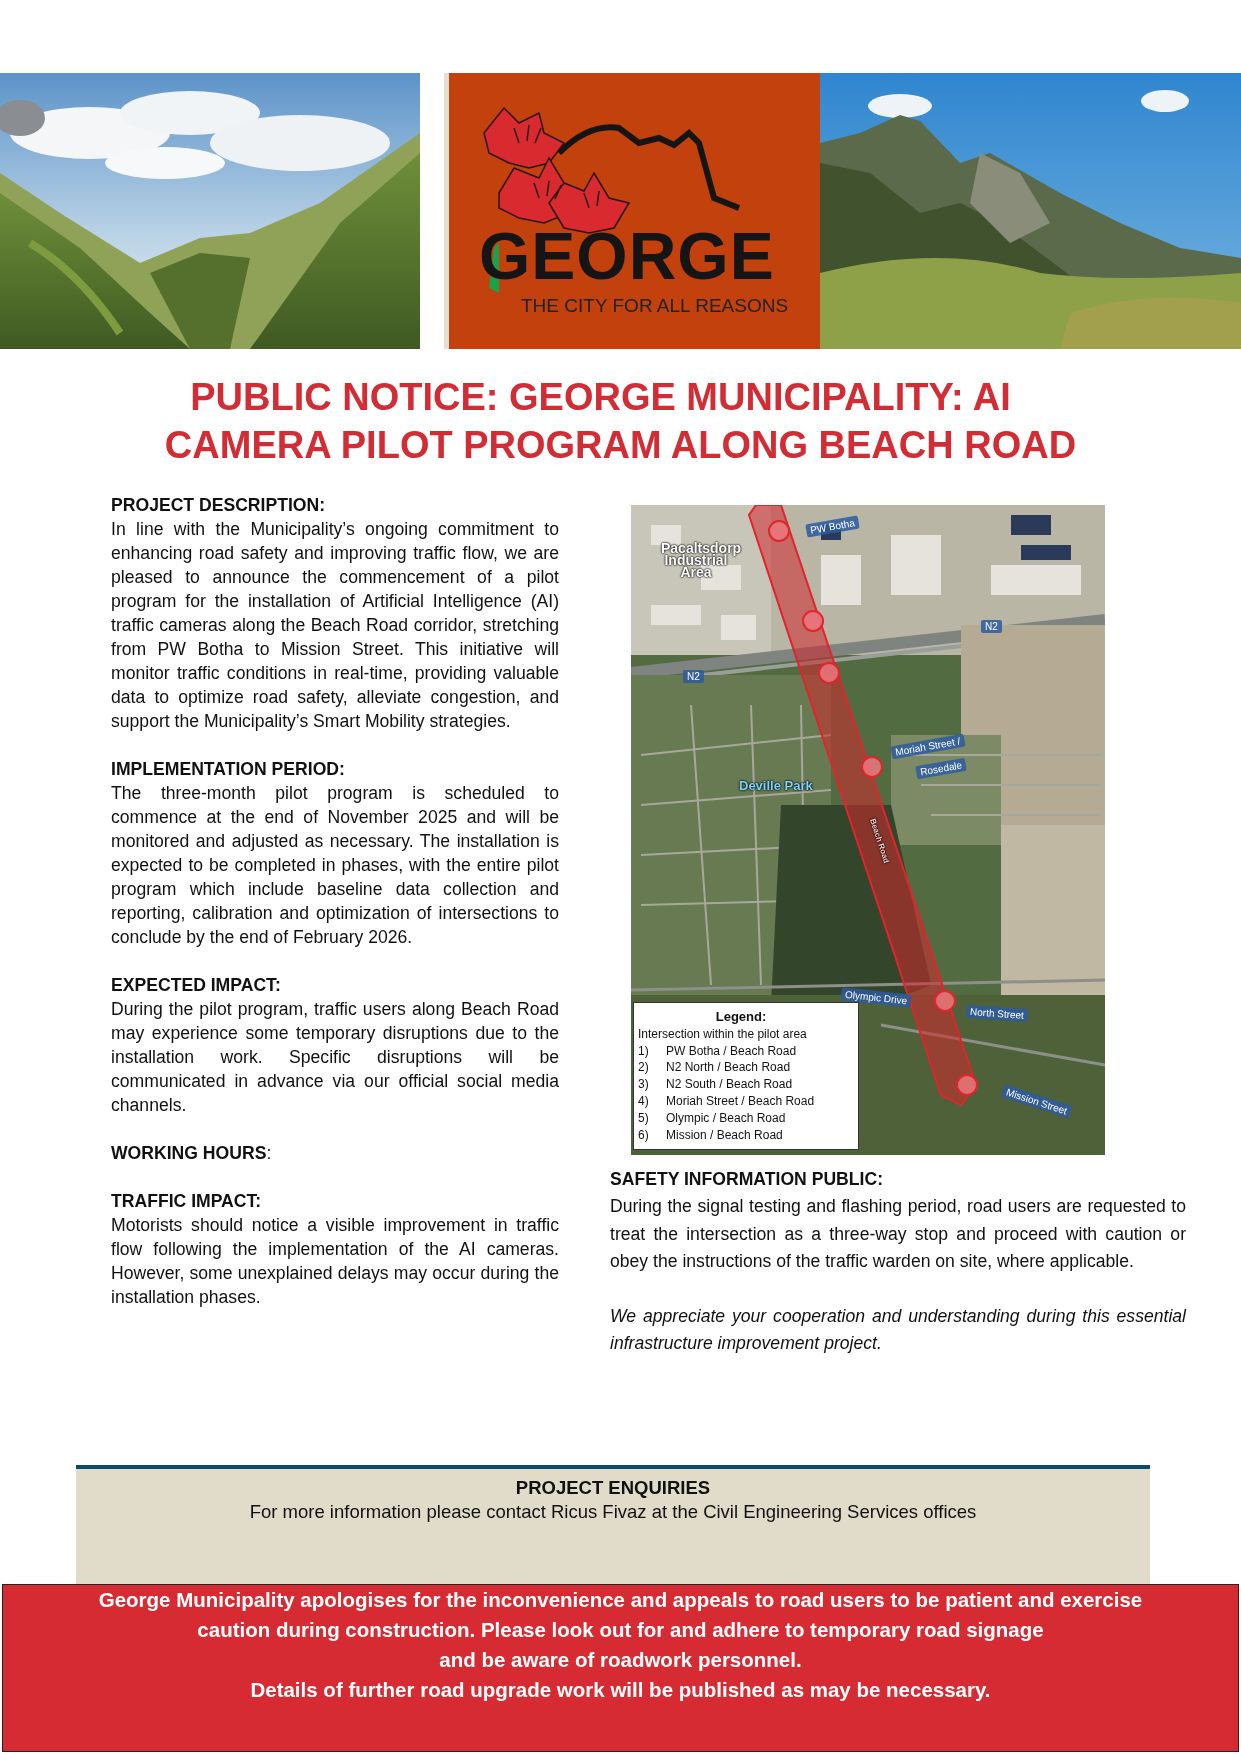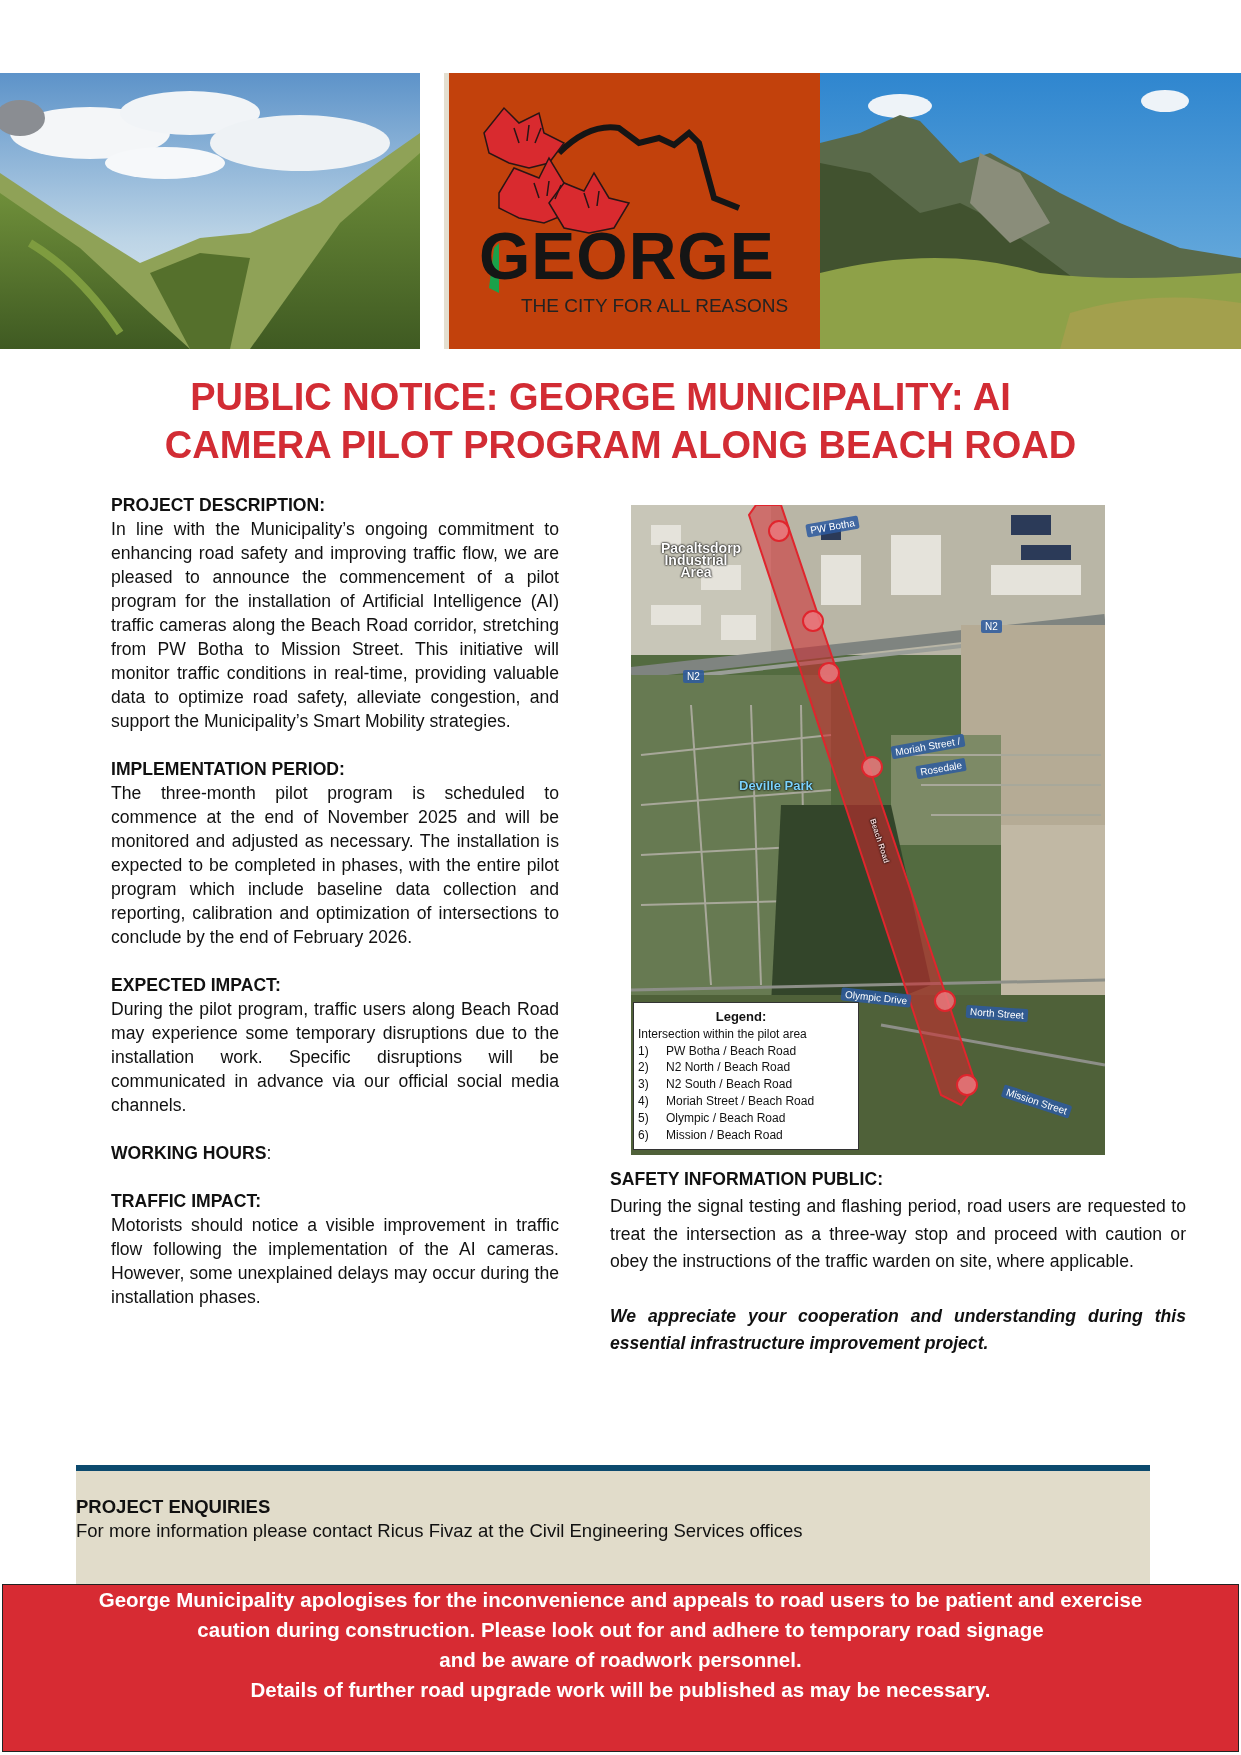--- a/index.html
+++ b/index.html
@@ -33,21 +33,21 @@
   .title-2 { top: 422px; left: 0px; }
   
   .col-left { position: absolute; left: 111px; top: 493px; width: 448px; font-size: 17.6px; line-height: 24px; }
   .section { margin-bottom: 24px; }
   .section h3 { margin: 0; font-size: 17.6px; font-weight: bold; line-height: 24px; }
   .section p { margin: 0; text-align: justify; }
   .section p.last { text-align-last: left; }
   .col-right { position: absolute; left: 610px; top: 1166px; width: 576px; font-size: 17.6px; line-height: 27.5px; }
   .col-right h3 { margin: 0; font-size: 17.6px; font-weight: bold; line-height: 27px; }
   .col-right p { margin: 0; text-align: justify; }
-  .closing { margin-top: 27px !important; font-weight: bold; font-style: italic; text-align: left; }
+  .closing { margin-top: 27px !important; font-weight: normal; font-style: italic; text-align: left; }
   
   .map { position: absolute; left: 631px; top: 505px; width: 474px; height: 650px; overflow: hidden; background: #4b5d3c; }
   .map svg { position: absolute; left: 0; top: 0; }
   .map-label {
     position: absolute; background: rgba(45,90,160,0.85); color: #fff; font-size: 10px;
     padding: 1px 4px; white-space: nowrap; border-radius: 2px;
   }
   .map-area-label {
     position: absolute; color: #fff; font-size: 14px; font-weight: bold; text-align: center;
     line-height: 12px; text-shadow: 0 0 2px #000, 0 0 2px #000;
@@ -57,22 +57,22 @@
     position: absolute; left: 2px; top: 497px; width: 226px; height: 148px; background: #fff;
     border: 1.5px solid #333; font-size: 12px; line-height: 16.8px; color: #111; box-sizing: border-box;
     padding: 6px 0 0 4px;
   }
   .legend-title { text-align: center; font-weight: bold; font-size: 13px; margin-left: -14px; }
   .legend-item { display: flex; }
   .legend-num { width: 28px; }
   
   .enquiries {
     position: absolute; left: 76px; top: 1465px; width: 1074px; height: 119px; background: #e1dcca;
-    font-size: 18.5px; line-height: 24px; box-sizing: border-box; padding-top: 24px;
-    border-top: 6px solid #0c4a6e;
+    text-align: center; font-size: 18.5px; line-height: 24px; box-sizing: border-box; padding-top: 7px;
+    border-top: 4px solid #0c4a6e;
   }
   .enquiries h4 { margin: 0; font-size: 18.5px; font-weight: bold; }
   
   .footer {
     position: absolute; left: 2px; top: 1584px; width: 1237px; height: 168px; background: #d72b33;
     border: 1.5px solid #222; box-sizing: border-box; color: #fff; text-align: center;
     font-weight: bold; font-size: 20.5px; line-height: 30px; padding-top: 0;
   }
   .footer div { white-space: nowrap; }
 </style>

